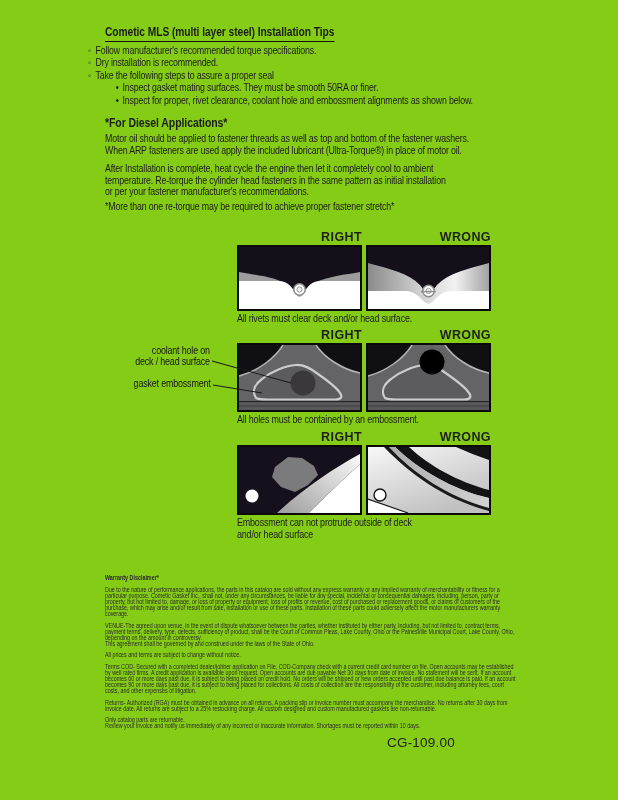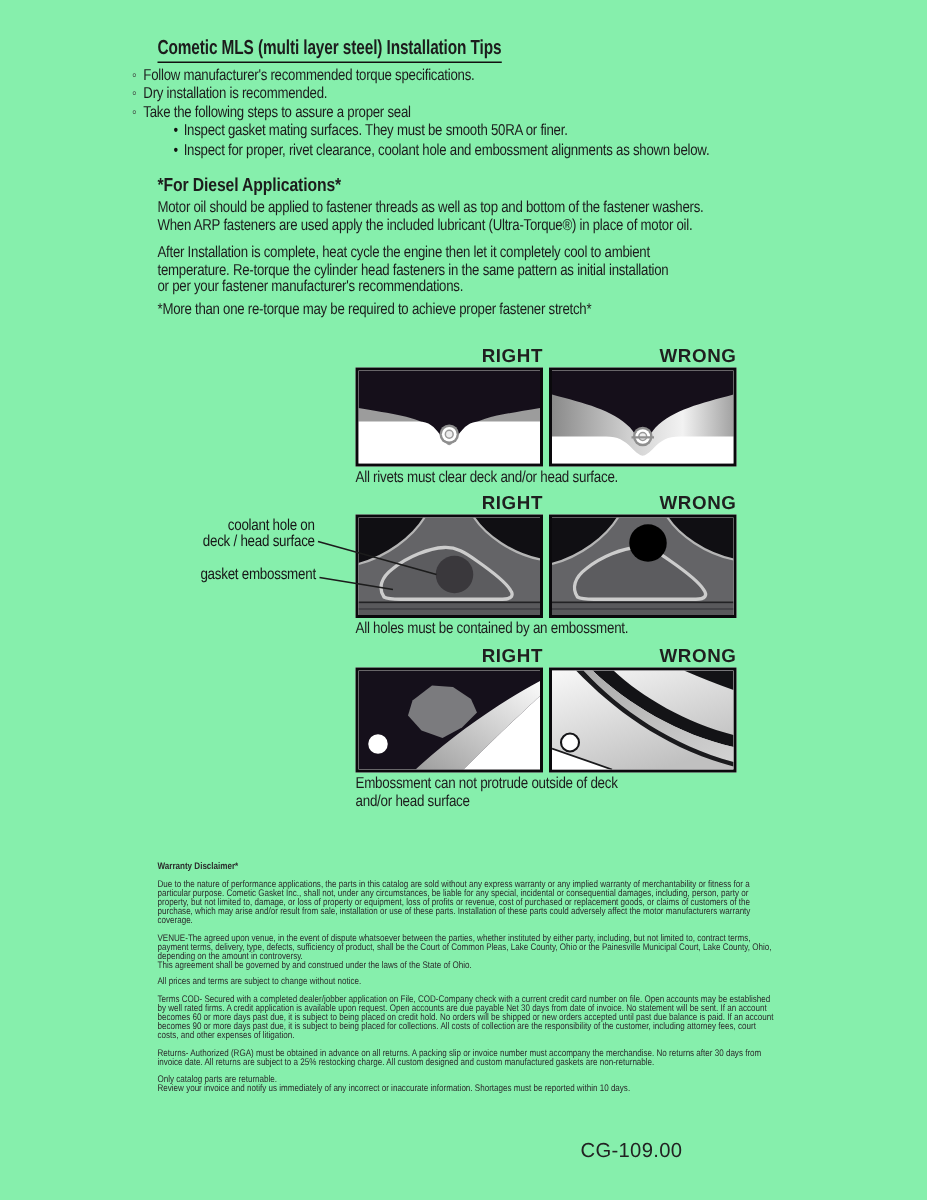--- a/index.html
+++ b/index.html
@@ -1,17 +1,17 @@
 <!DOCTYPE html>
 <html><head>
 <meta charset="utf-8">
 <style>
   html,body{margin:0;padding:0;background:#e8e8e8;}
   .page{
-    position:relative;width:618px;height:800px;margin:0 auto;background:#86efac;
+    position:relative;width:618px;height:800px;margin:0 auto;background:#84cc16;
     font-family:"Liberation Sans","DejaVu Sans",sans-serif;color:#1c1c1c;overflow:hidden;
   }
   .abs{position:absolute;}
   .cond{transform:scaleX(0.84);transform-origin:0 0;}
   .cond85{transform:scaleX(0.85);transform-origin:0 0;}
   .condR{transform:scaleX(0.85);transform-origin:100% 0;}
   .title{
     left:105px;top:24px;font-size:13.5px;font-weight:bold;letter-spacing:-0.1px;
     border-bottom:1.6px solid #111;padding-bottom:2px;white-space:nowrap;
     transform:scaleX(0.76);transform-origin:0 0;
@@ -28,21 +28,21 @@
   .fig-col{width:125px;}
   .fig-label{text-align:right;font-size:12.5px;font-weight:bold;letter-spacing:0.4px;color:#1f1f1f;height:14px;line-height:13px;}
   .panel{display:block;border:2px solid #0a090c;background:#fff;}
   .panel-r1{border-width:2.5px;}
   .fig-caption{font-size:10.5px;line-height:11.5px;letter-spacing:-0.2px;margin-top:2px;white-space:pre-line;width:300px;}
   .side-label{font-size:10.5px;line-height:10.8px;letter-spacing:-0.2px;text-align:right;white-space:pre-line;color:#161616;}
   .pointer-overlay{position:absolute;left:205px;top:352px;z-index:6;pointer-events:none;}
   .legal{left:105px;top:575px;width:492px;font-size:6.4px;line-height:6.05px;color:#2b2b2b;letter-spacing:0;}
   .legal p{margin:0 0 5.5px 0;white-space:pre-line;}
   .legal .lh{font-weight:bold;margin-bottom:6px;}
-  .pagenum{left:387px;top:759px;font-size:13.5px;letter-spacing:0.2px;color:#222;}
+  .pagenum{left:387px;top:735px;font-size:13.5px;letter-spacing:0.2px;color:#222;}
 </style>
 </head>
 <body>
 
 <div class="page">
 
   <div class="abs title">Cometic MLS (multi layer steel) Installation Tips</div>
 
   <div class="abs bullets cond">
     <div class="b-row">

